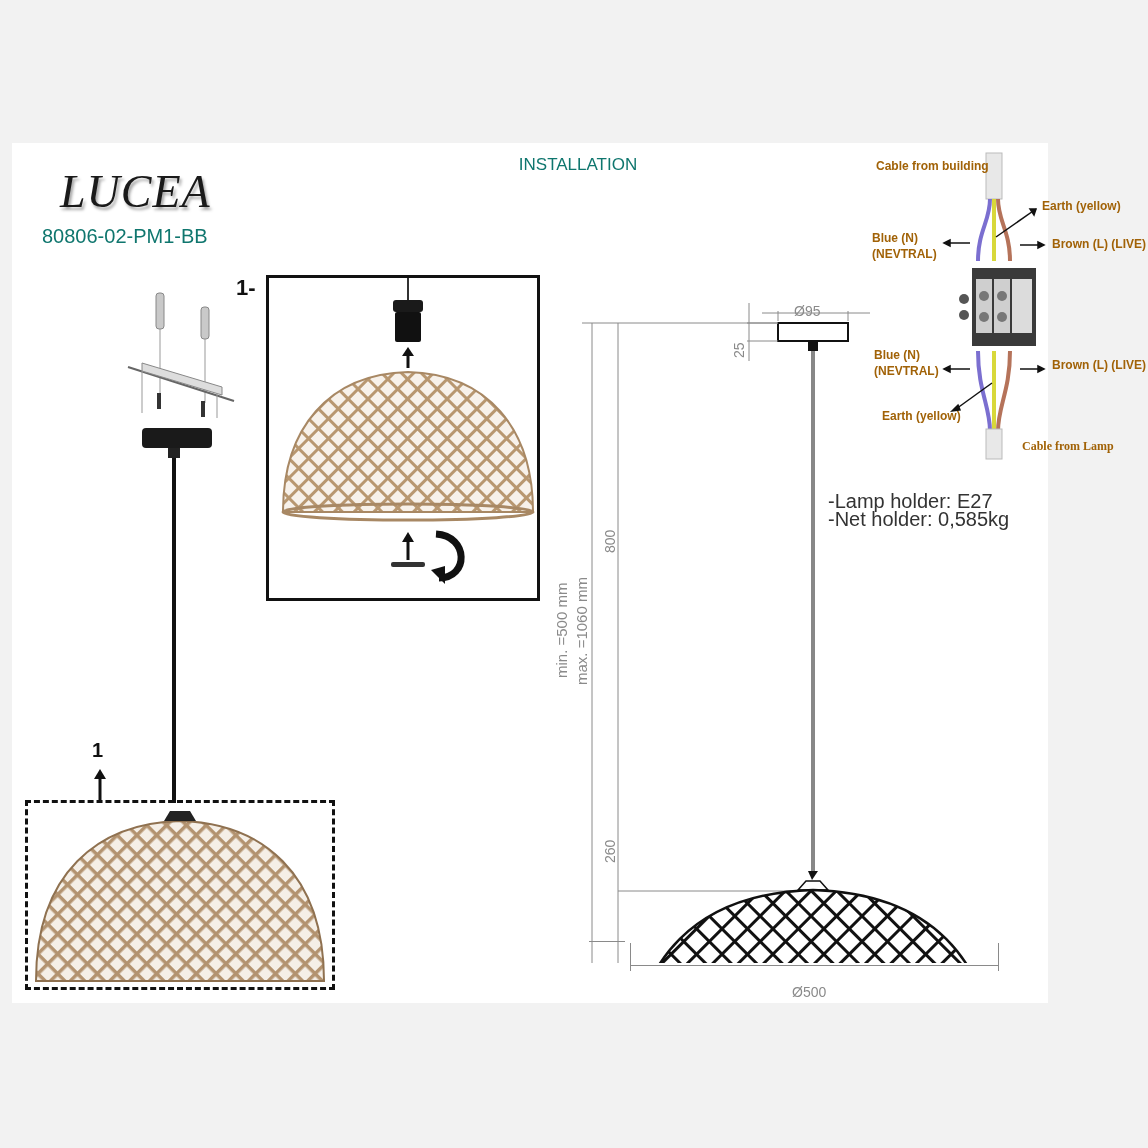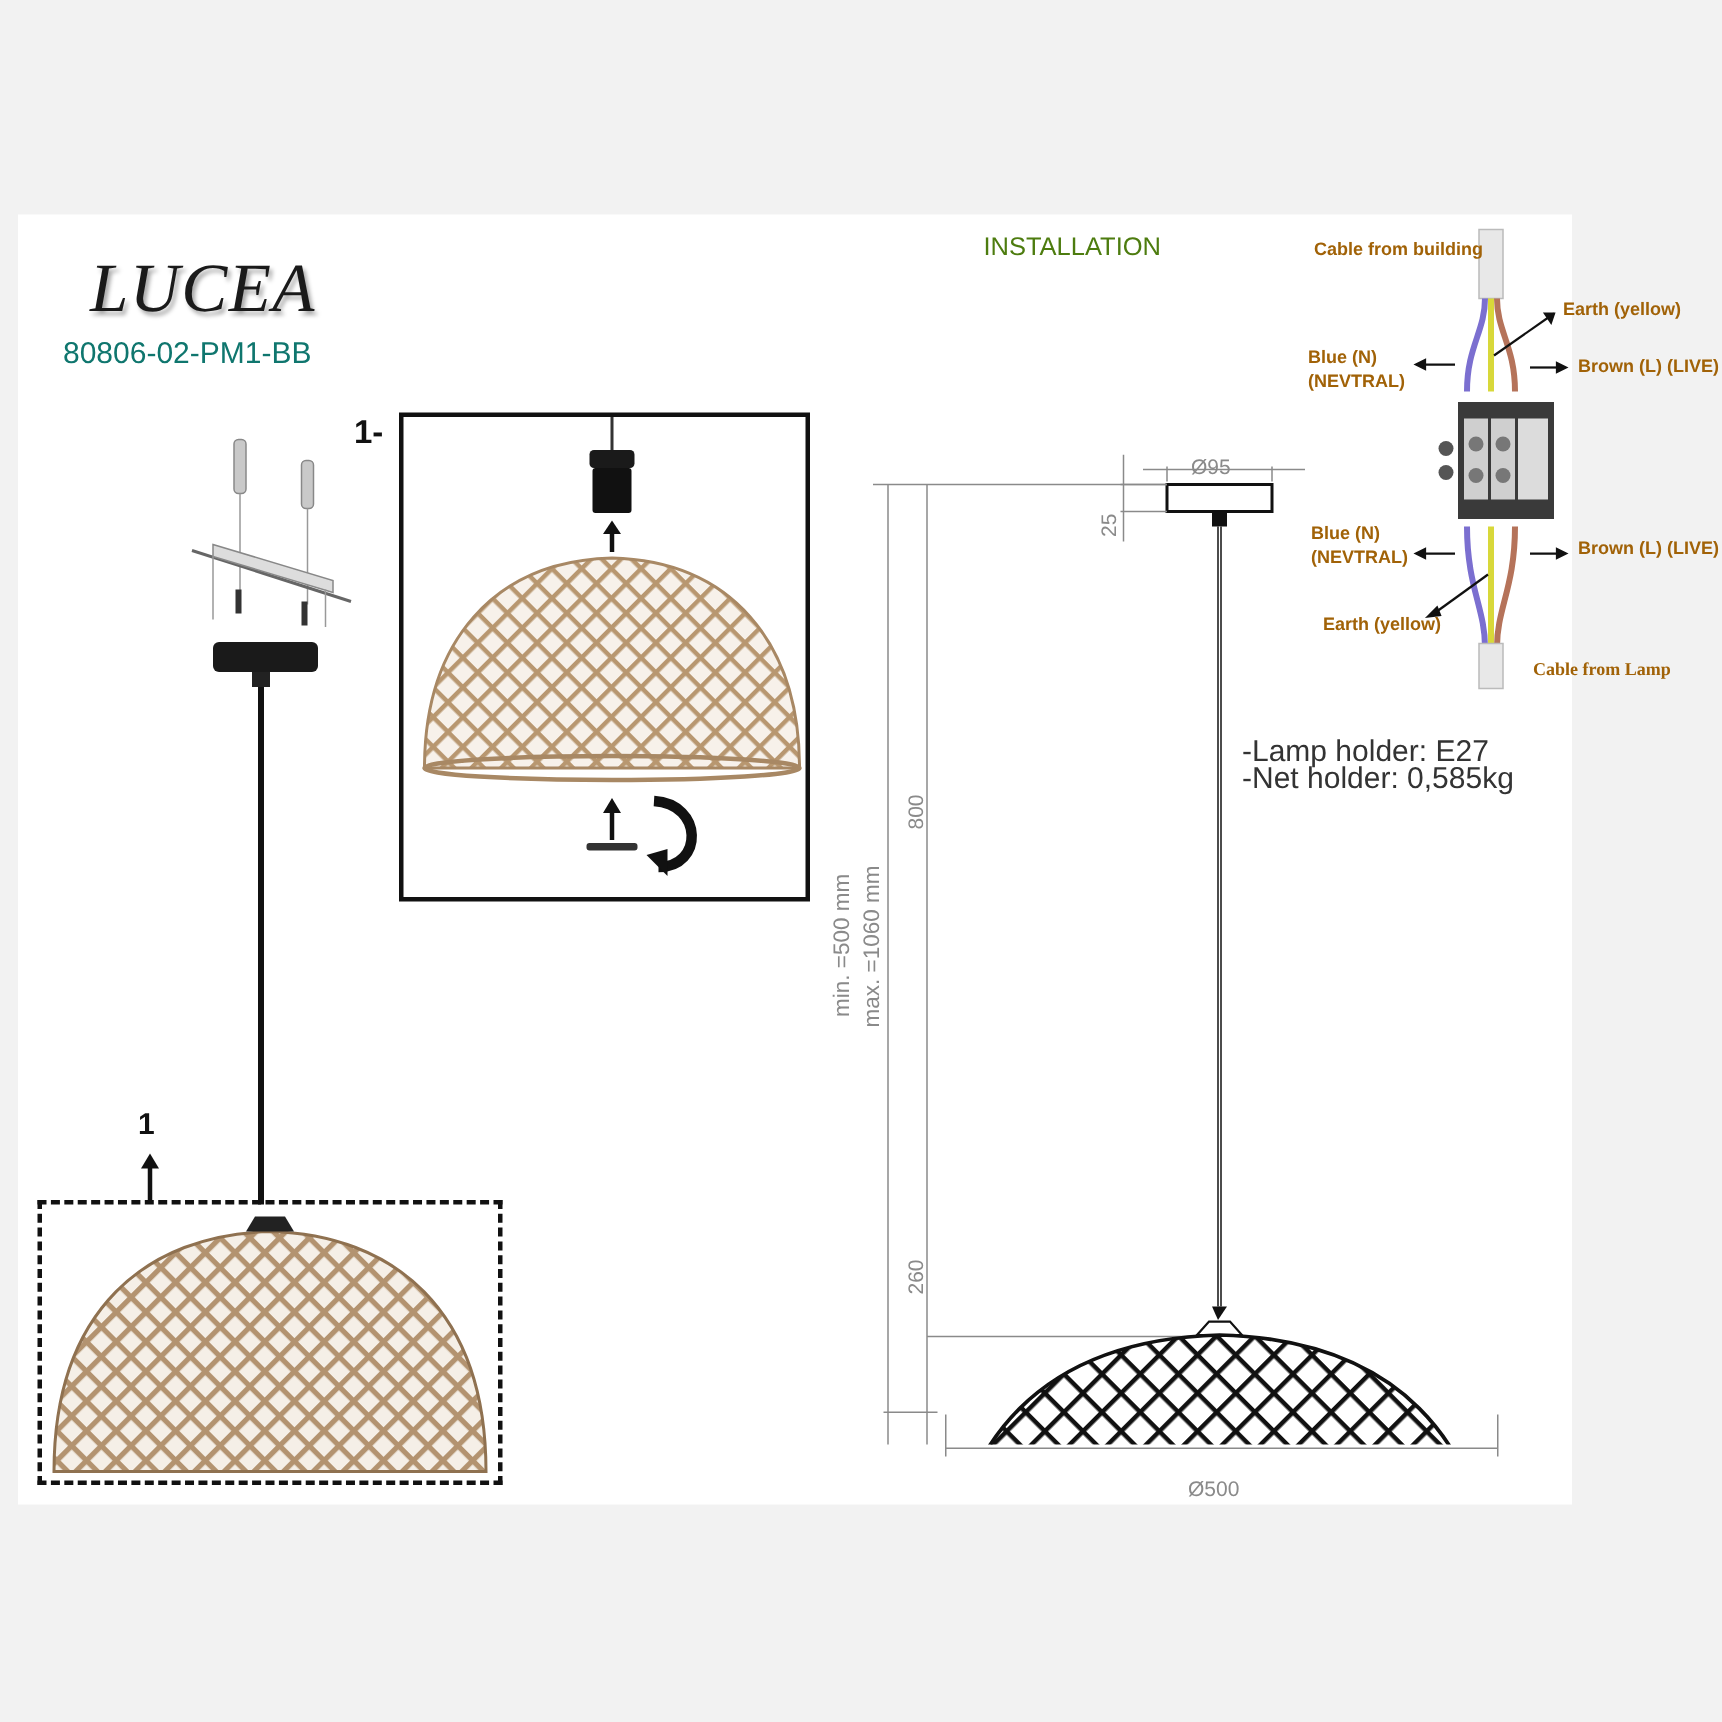--- a/index.html
+++ b/index.html
@@ -1,21 +1,21 @@
 <!DOCTYPE html>
 <html><head>
 <meta charset="utf-8">
 <style>
   html, body { margin:0; padding:0; }
   body { width:1148px; height:1148px; background:#f2f2f2; position:relative; overflow:hidden; font-family:"Liberation Sans", sans-serif; }
   .page { position:absolute; left:12px; top:143px; width:1036px; height:860px; background:#ffffff; }
   .abs { position:absolute; }
   .brand { left:48px; top:22px; font-family:"Liberation Serif", serif; font-style:italic; font-size:46px; color:#1a1a1a; letter-spacing:1px; text-shadow:2px 3px 3px rgba(0,0,0,0.35); }
   .model { left:30px; top:82px; font-size:20px; color:#0f766e; }
-  .inst-title { left:370px; top:12px; width:392px; text-align:right; font-size:17px; color:#4d7c0f; }
+  .inst-title { left:370px; top:12px; width:392px; text-align:center; font-size:17px; color:#0f766e; }
   .inst-sub { left:370px; top:30px; width:392px; text-align:center; font-size:13px; color:#111; }
   .wlabel { font-weight:bold; font-size:12px; color:#a16207; white-space:nowrap; line-height:15px; }
   .spec { font-size:20px; color:#333; line-height:18px; white-space:nowrap; }
   .dim { font-size:14px; color:#8a8a8a; white-space:nowrap; }
   .rot { transform:rotate(-90deg); transform-origin:left top; }
   .step-label { font-weight:bold; font-size:22px; color:#111; }
   .step-box { left:254px; top:132px; width:274px; height:326px; border:3px solid #111; box-sizing:border-box; }
   .dash-box { left:13px; top:657px; width:310px; height:190px; border:3px dashed #111; box-sizing:border-box; }
 </style>
 </head>

